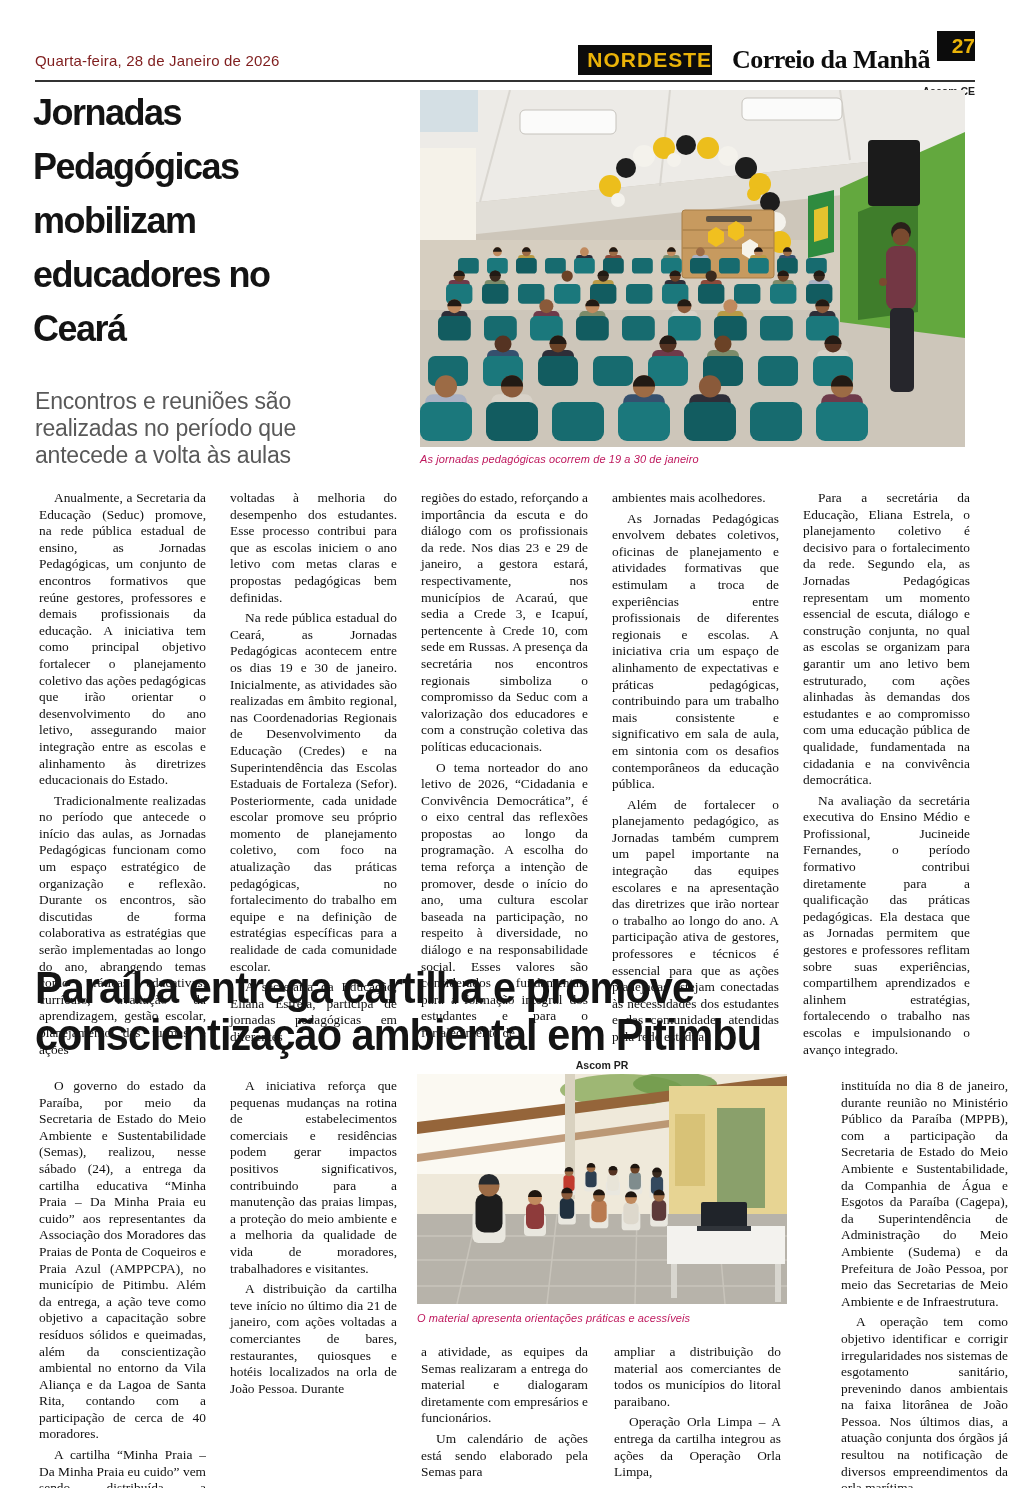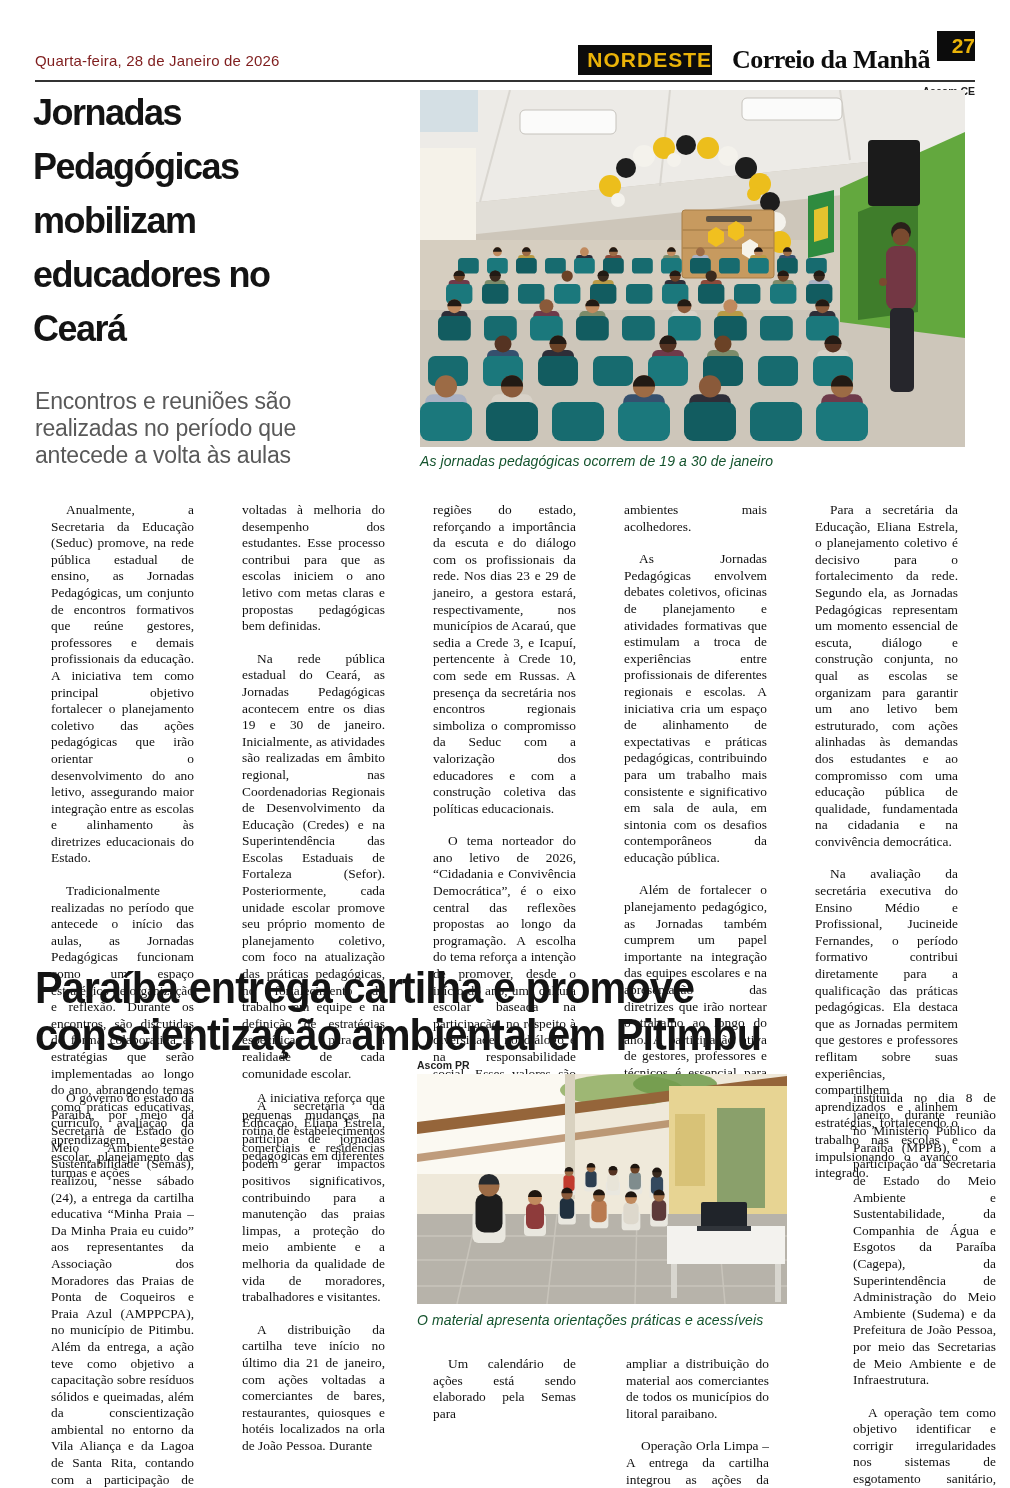--- a/index.html
+++ b/index.html
@@ -11,39 +11,39 @@
   
   .date{left:35px;top:52px;font-size:15px;color:#7f1d1d;letter-spacing:.2px}
   .badge{background:#0c0c0c;color:#eab308;font-weight:bold;text-align:right}
   .section-badge{left:578px;top:45px;width:134px;height:30px;font-size:21px;line-height:30px;letter-spacing:1px}
   .masthead{right:80px;top:45px;width:260px;text-align:right;font-family:Liberation Serif, serif;
             font-weight:bold;font-size:26px;line-height:30px;letter-spacing:-.5px;color:#0d0d0d}
   .pagenum{right:35px;top:31px;width:38px;height:30px;font-size:21px;line-height:30px}
   .rule{left:35px;top:80px;width:940px;height:2px;background:#333}
   .credit{font-size:10.5px;font-weight:bold;color:#1f1f1f}
   .credit1{right:35px;top:85px}
-  .credit2{left:417px;top:1059px;width:370px;text-align:left}
+  .credit2{left:417px;top:1059px;width:370px;text-align:center}
 
   
   .headline1{left:33px;top:86px;width:322px;font-size:36px;line-height:54px;font-weight:700;
              letter-spacing:-1.5px;color:#141414}
   .subtitle{left:35px;top:388px;width:330px;font-size:23px;line-height:27px;color:#595959;
             letter-spacing:-.2px;font-weight:400}
   .photo1{left:420px;top:90px;width:545px;height:357px}
   .photo2{left:417px;top:1074px;width:370px;height:230px}
   figure svg{display:block;width:100%;height:100%}
-  .caption{font-style:italic;font-size:14px;color:#14532d;letter-spacing:.1px}
+  .caption{font-style:italic;font-size:11px;color:#be185d;letter-spacing:.1px}
   .caption1{left:420px;top:453px;width:545px}
   .caption2{left:417px;top:1312px;width:370px}
 
   
   .cols{display:flex;gap:16px;font-family:"Liberation Serif",serif;font-size:13.4px;
         line-height:16.6px;text-align:justify;color:#101010}
   .cols .col{flex:none;width:175px}
-  .cols p{margin:16px}
+  .cols p{margin:4px}
   .cols p.ind{text-indent:15px}
   .cols1{left:35px;top:486px;width:940px}
   .cols2L{left:35px;top:1074px}
   .cols2M{left:417px;top:1340px;gap:18px}
   .cols2R{left:837px;top:1074px}
 
   
   .headline2{left:35px;top:964px;width:1022px;transform:scaleX(.92);transform-origin:0 0;
              font-size:45px;line-height:47px;font-weight:600;letter-spacing:-1px;color:#141414}
 </style>
@@ -364,20 +364,21 @@
       <rect x="254" y="190" width="6" height="34" fill="#d8d6cf"></rect>
       <rect x="358" y="190" width="6" height="38" fill="#d8d6cf"></rect>
       <rect x="284" y="128" width="46" height="26" rx="2" fill="#20242a"></rect>
       <rect x="280" y="152" width="54" height="5" fill="#30343a"></rect>
     </svg>
   </figure>
   <figcaption class="abs caption caption2">O material apresenta orientações práticas e acessíveis</figcaption>
 
   <div class="abs cols cols2M">
       <div class="col">
+        <p>a atividade, as equipes da Semas realizaram a entrega do material e dialogaram diretamente com empresários e funcionários.</p>
         <p class="ind">Um calendário de ações está sendo elaborado pela Semas para</p>
       </div>
       <div class="col">
         <p>ampliar a distribuição do material aos comerciantes de todos os municípios do litoral paraibano.</p>
         <p class="ind">Operação Orla Limpa – A entrega da cartilha integrou as ações da Operação Orla Limpa,</p>
       </div>
     </div>
   <div class="abs cols cols2R">
       <div class="col">
         <p>instituída no dia 8 de janeiro, durante reunião no Ministério Público da Paraíba (MPPB), com a participação da Secretaria de Estado do Meio Ambiente e Sustentabilidade, da Companhia de Água e Esgotos da Paraíba (Cagepa), da Superintendência de Administração do Meio Ambiente (Sudema) e da Prefeitura de João Pessoa, por meio das Secretarias de Meio Ambiente e de Infraestrutura.</p>

